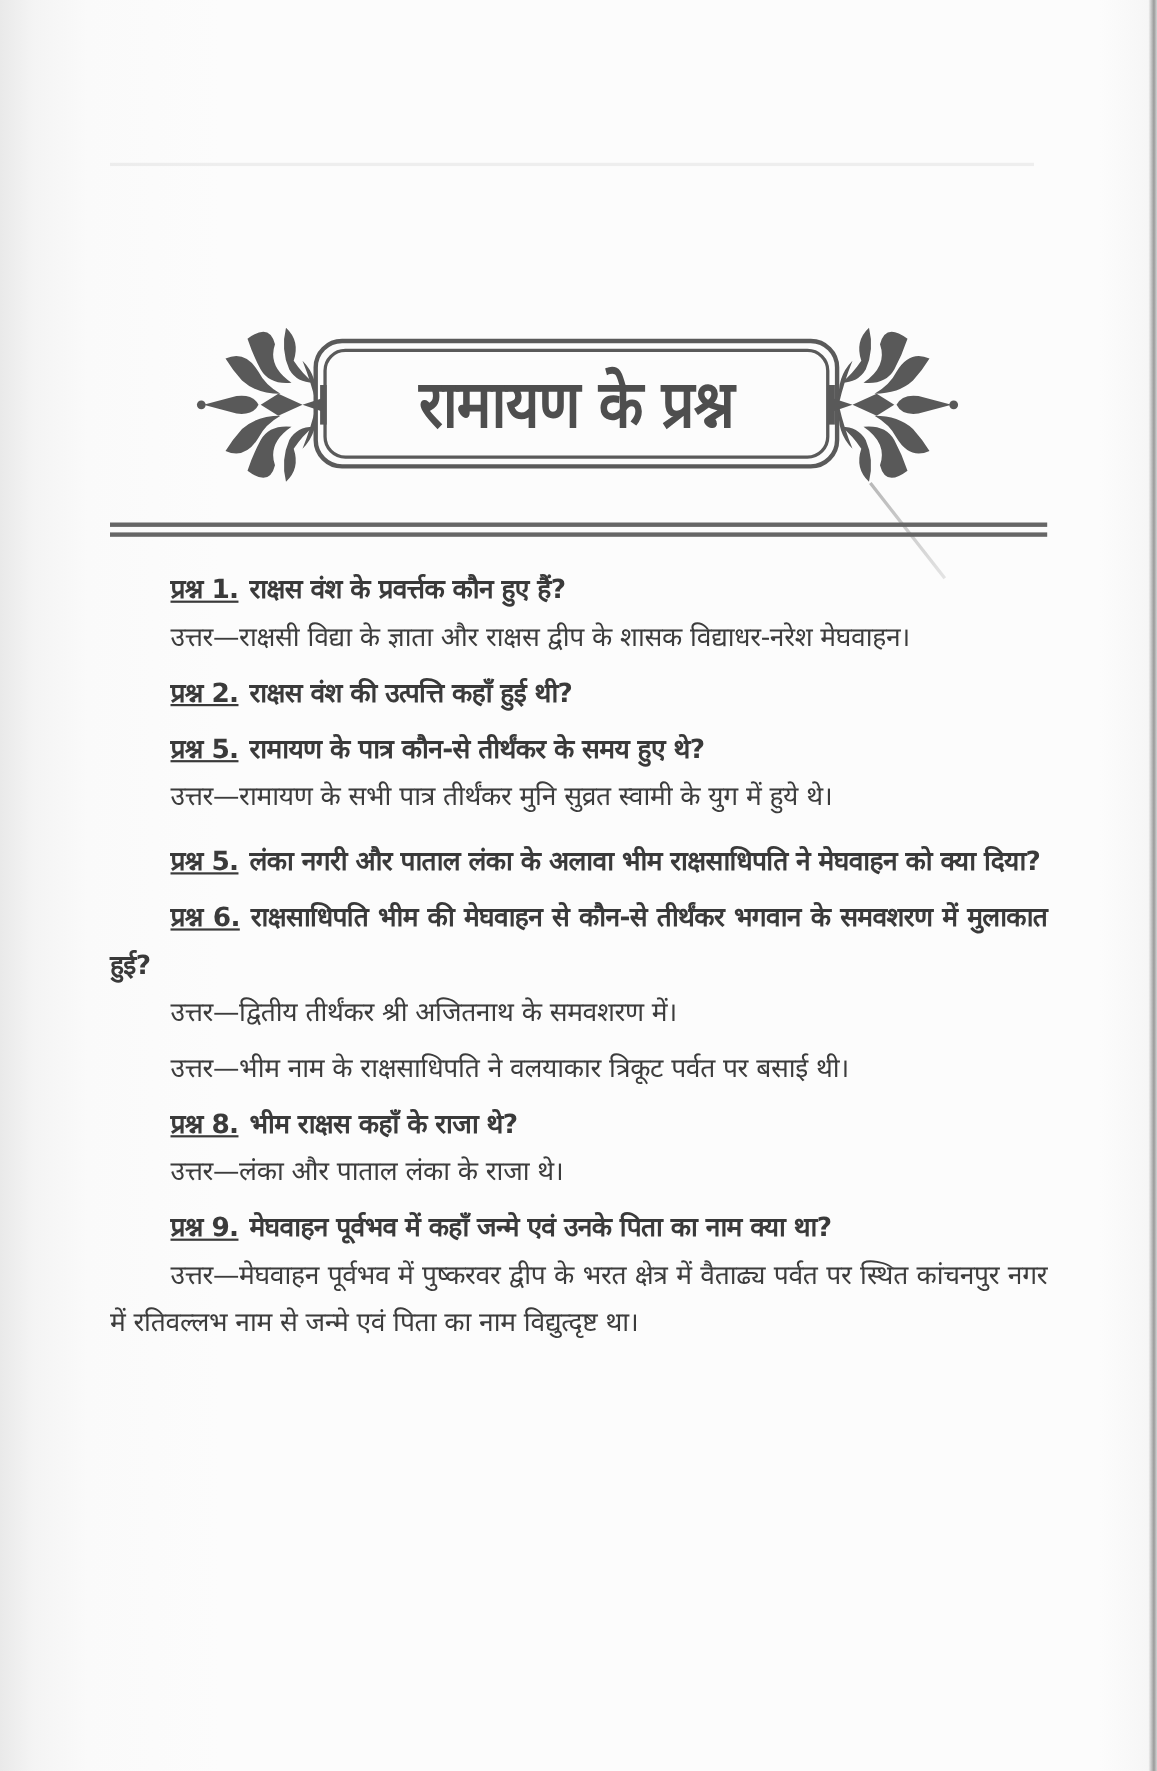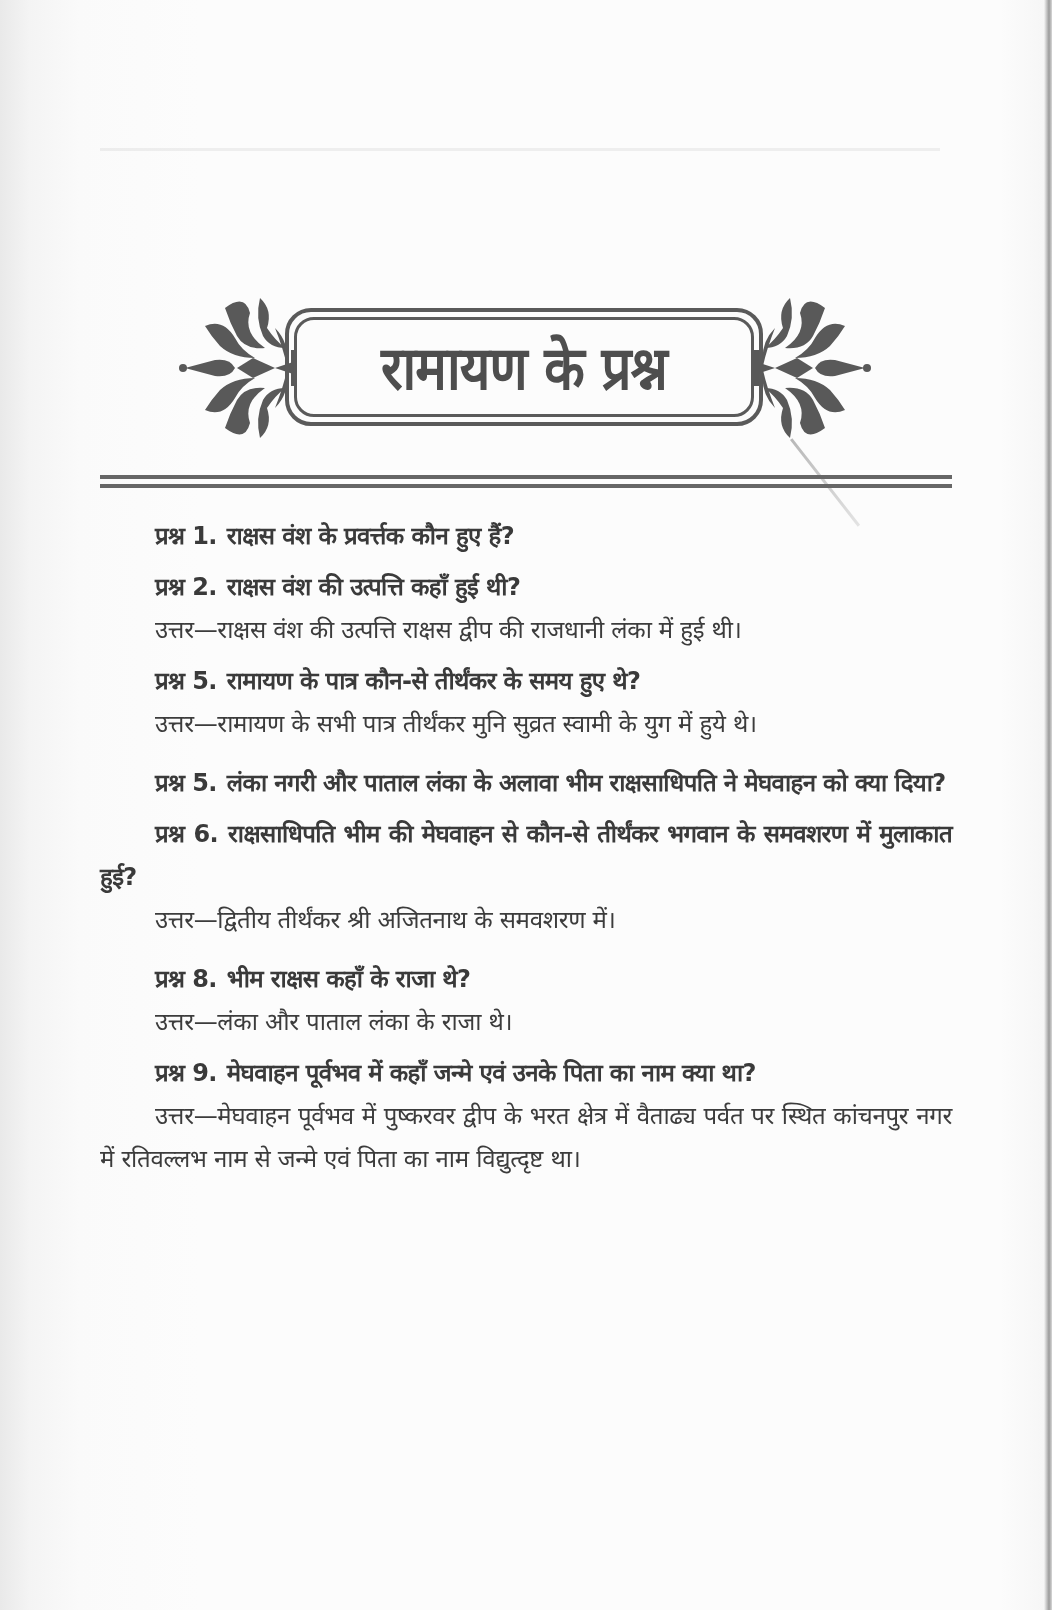--- a/index.html
+++ b/index.html
@@ -112,21 +112,21 @@
     }
     .q {
       font-weight: bold;
       color: #3a3a3a;
       letter-spacing: -0.6px;
     }
     .a {
       color: #3c3c3c;
       letter-spacing: -0.3px;
     }
-    .q .num { margin-right: 10px; }
+    .q .num { margin-right: 10px; text-decoration: underline; }
     .gap { height: 8px; }
   </style>
 </head>
 <body>
 
 <div class="page">
 
   <div class="bleed-rule"></div>
 
   <div class="title-block">
@@ -175,26 +175,26 @@
 
   <div class="double-rule">
     <div class="r"></div>
     <div class="r"></div>
   </div>
 
   <div class="content">
 
     <div class="qa">
       <p class="q"><span class="num">प्रश्न 1.</span><span>राक्षस वंश के प्रवर्त्तक कौन हुए हैं?</span></p>
+      <p class="a"><span>उत्तर—</span><span>राक्षसी विद्या के ज्ञाता और राक्षस द्वीप के शासक विद्याधर-नरेश मेघवाहन।</span></p>
     </div>
     <div class="gap"></div>
 
     <div class="qa">
       <p class="q"><span class="num">प्रश्न 2.</span><span>राक्षस वंश की उत्पत्ति कहाँ हुई थी?</span></p>
-      <p class="a"><span>उत्तर—</span><span>राक्षस वंश की उत्पत्ति राक्षस द्वीप की राजधानी लंका में हुई थी।</span></p>
     </div>
     <div class="gap"></div>
 
     <div class="qa">
       <p class="q"><span class="num">प्रश्न 5.</span><span>रामायण के पात्र कौन-से तीर्थंकर के समय हुए थे?</span></p>
       <p class="a"><span>उत्तर—</span><span>रामायण के सभी पात्र तीर्थंकर मुनि सुव्रत स्वामी के युग में हुये थे।</span></p>
     </div>
     <div class="gap"></div>
 
     <div class="gap"></div>
@@ -204,20 +204,21 @@
     </div>
     <div class="gap"></div>
 
     <div class="qa">
       <p class="q"><span class="num">प्रश्न 6.</span><span>राक्षसाधिपति भीम की मेघवाहन से कौन-से तीर्थंकर भगवान के समवशरण में मुलाकात हुई?</span></p>
       <p class="a"><span>उत्तर—</span><span>द्वितीय तीर्थंकर श्री अजितनाथ के समवशरण में।</span></p>
     </div>
     <div class="gap"></div>
 
     <div class="qa">
+      <p class="a"><span>उत्तर—</span><span>भीम नाम के राक्षसाधिपति ने वलयाकार त्रिकूट पर्वत पर बसाई थी।</span></p>
     </div>
     <div class="gap"></div>
 
     <div class="qa">
       <p class="q"><span class="num">प्रश्न 8.</span><span>भीम राक्षस कहाँ के राजा थे?</span></p>
       <p class="a"><span>उत्तर—</span><span>लंका और पाताल लंका के राजा थे।</span></p>
     </div>
     <div class="gap"></div>
 
     <div class="qa">

